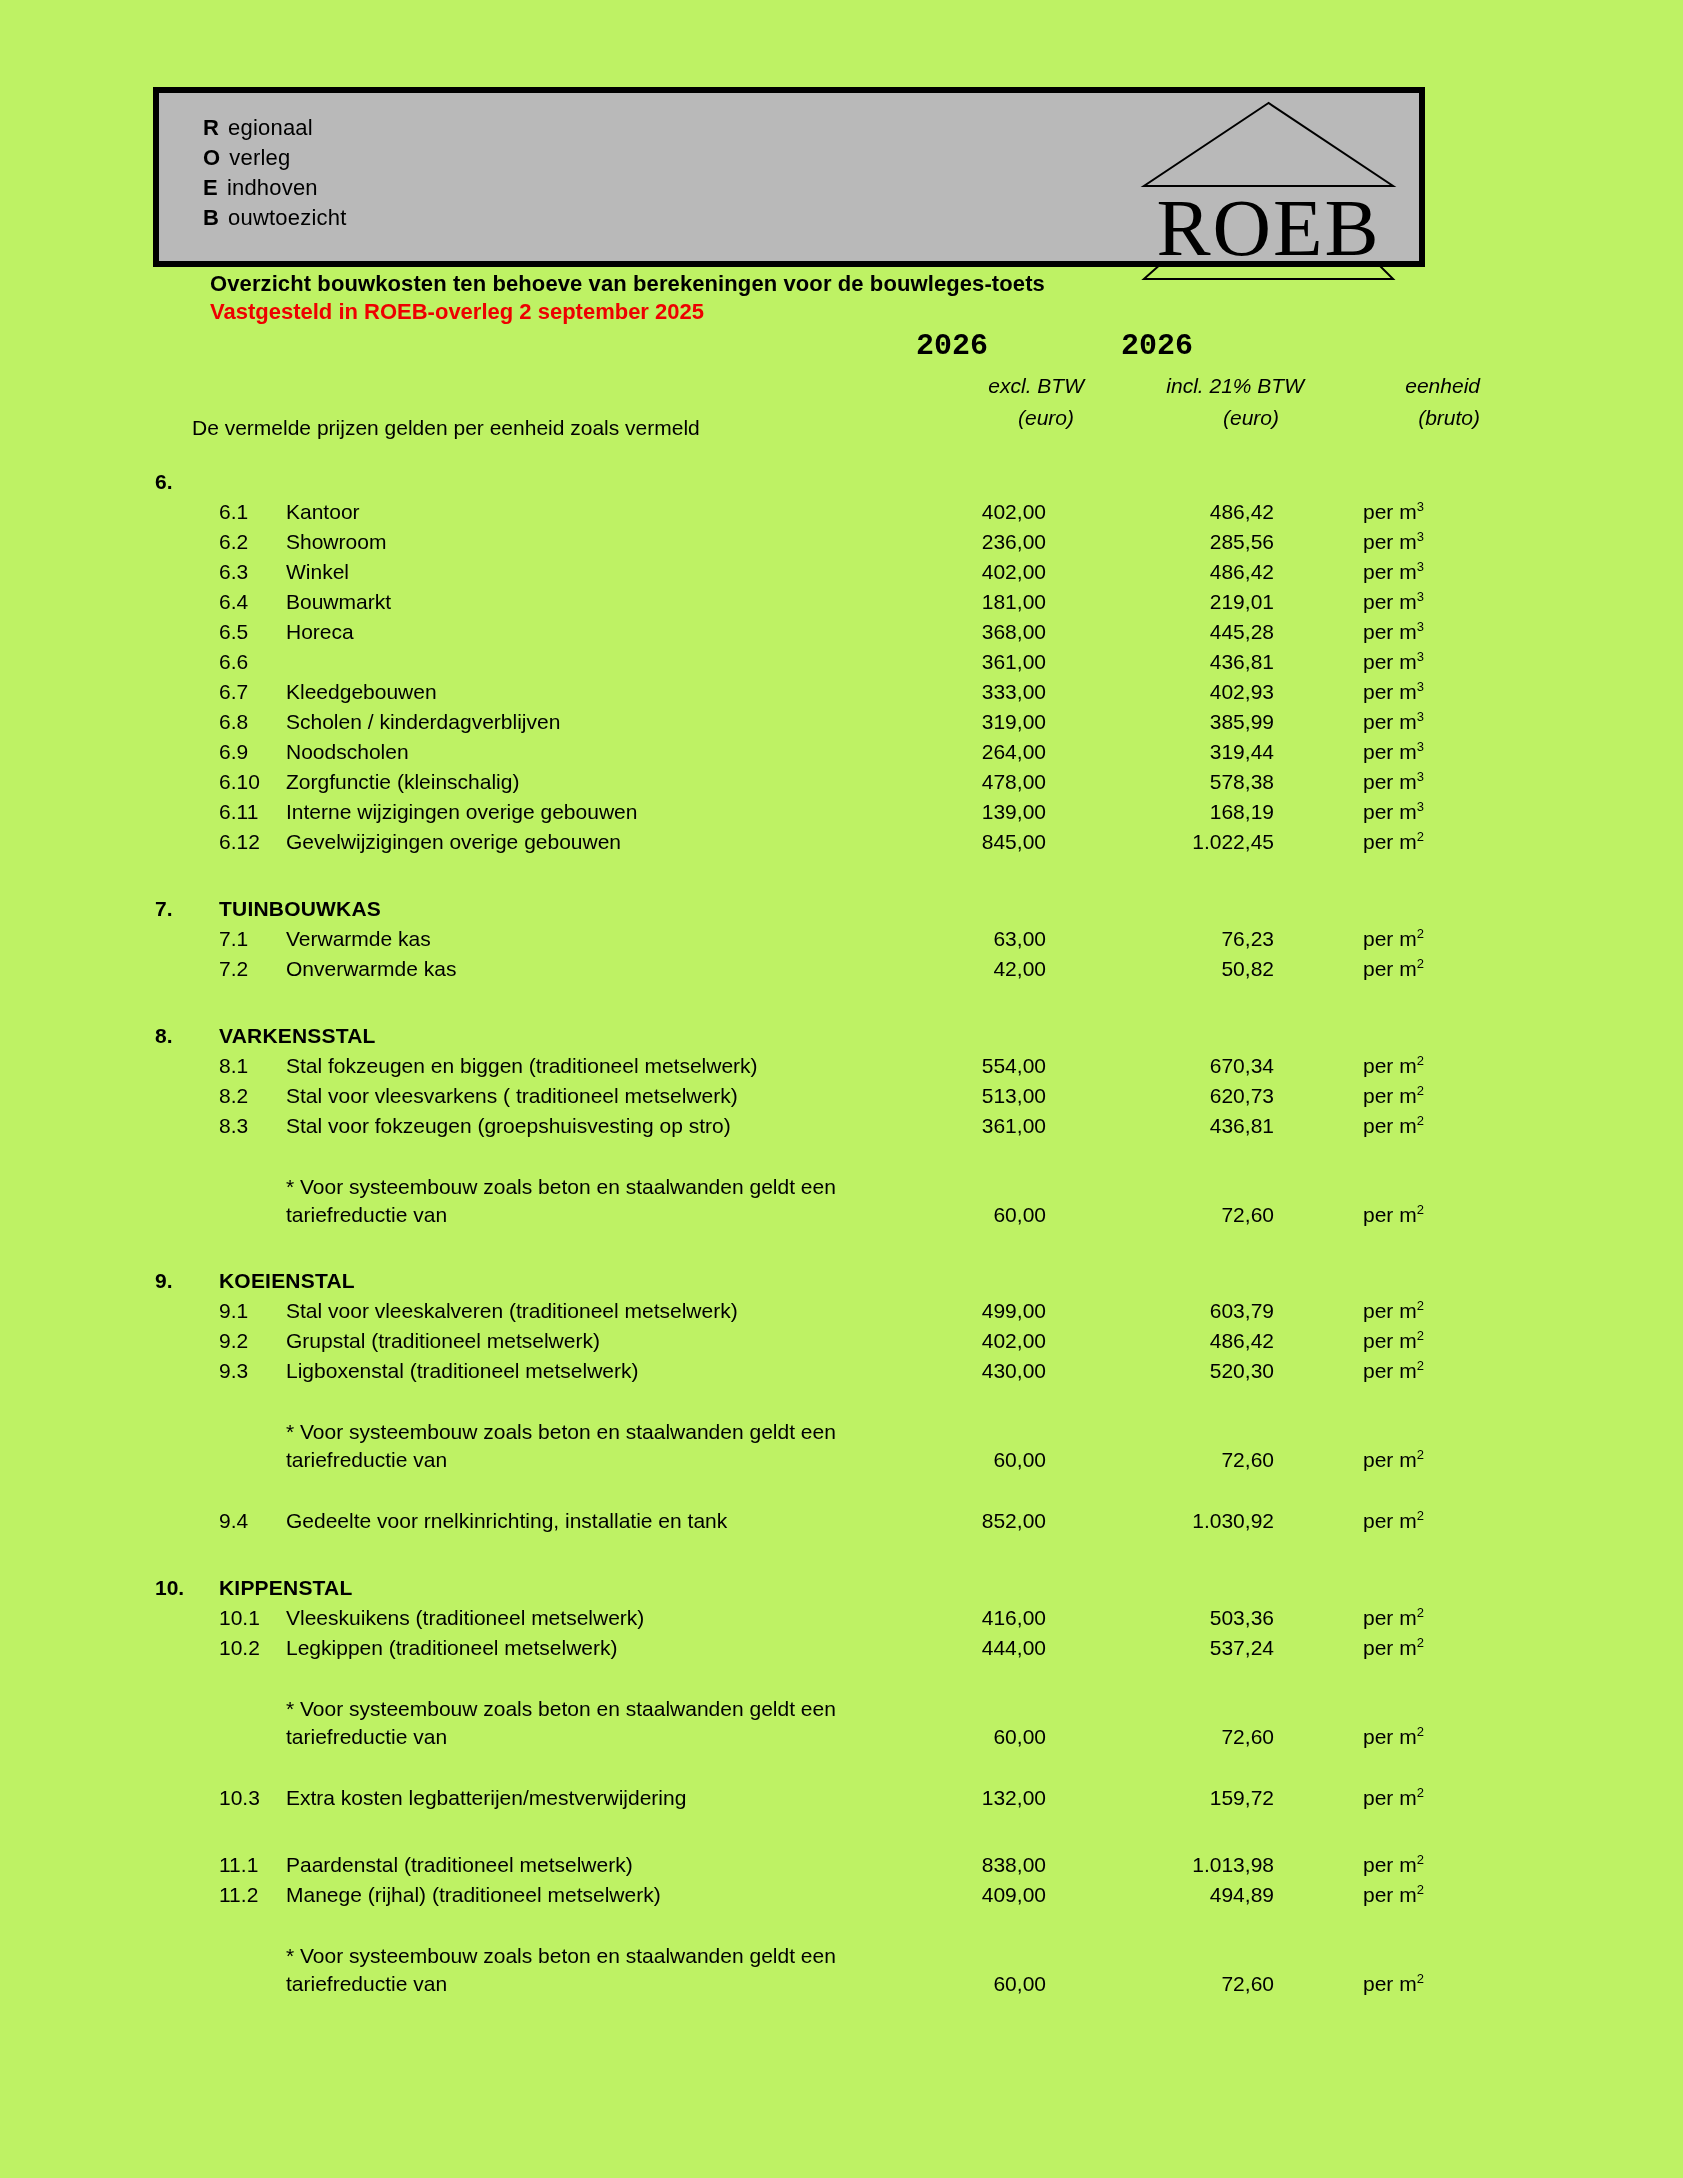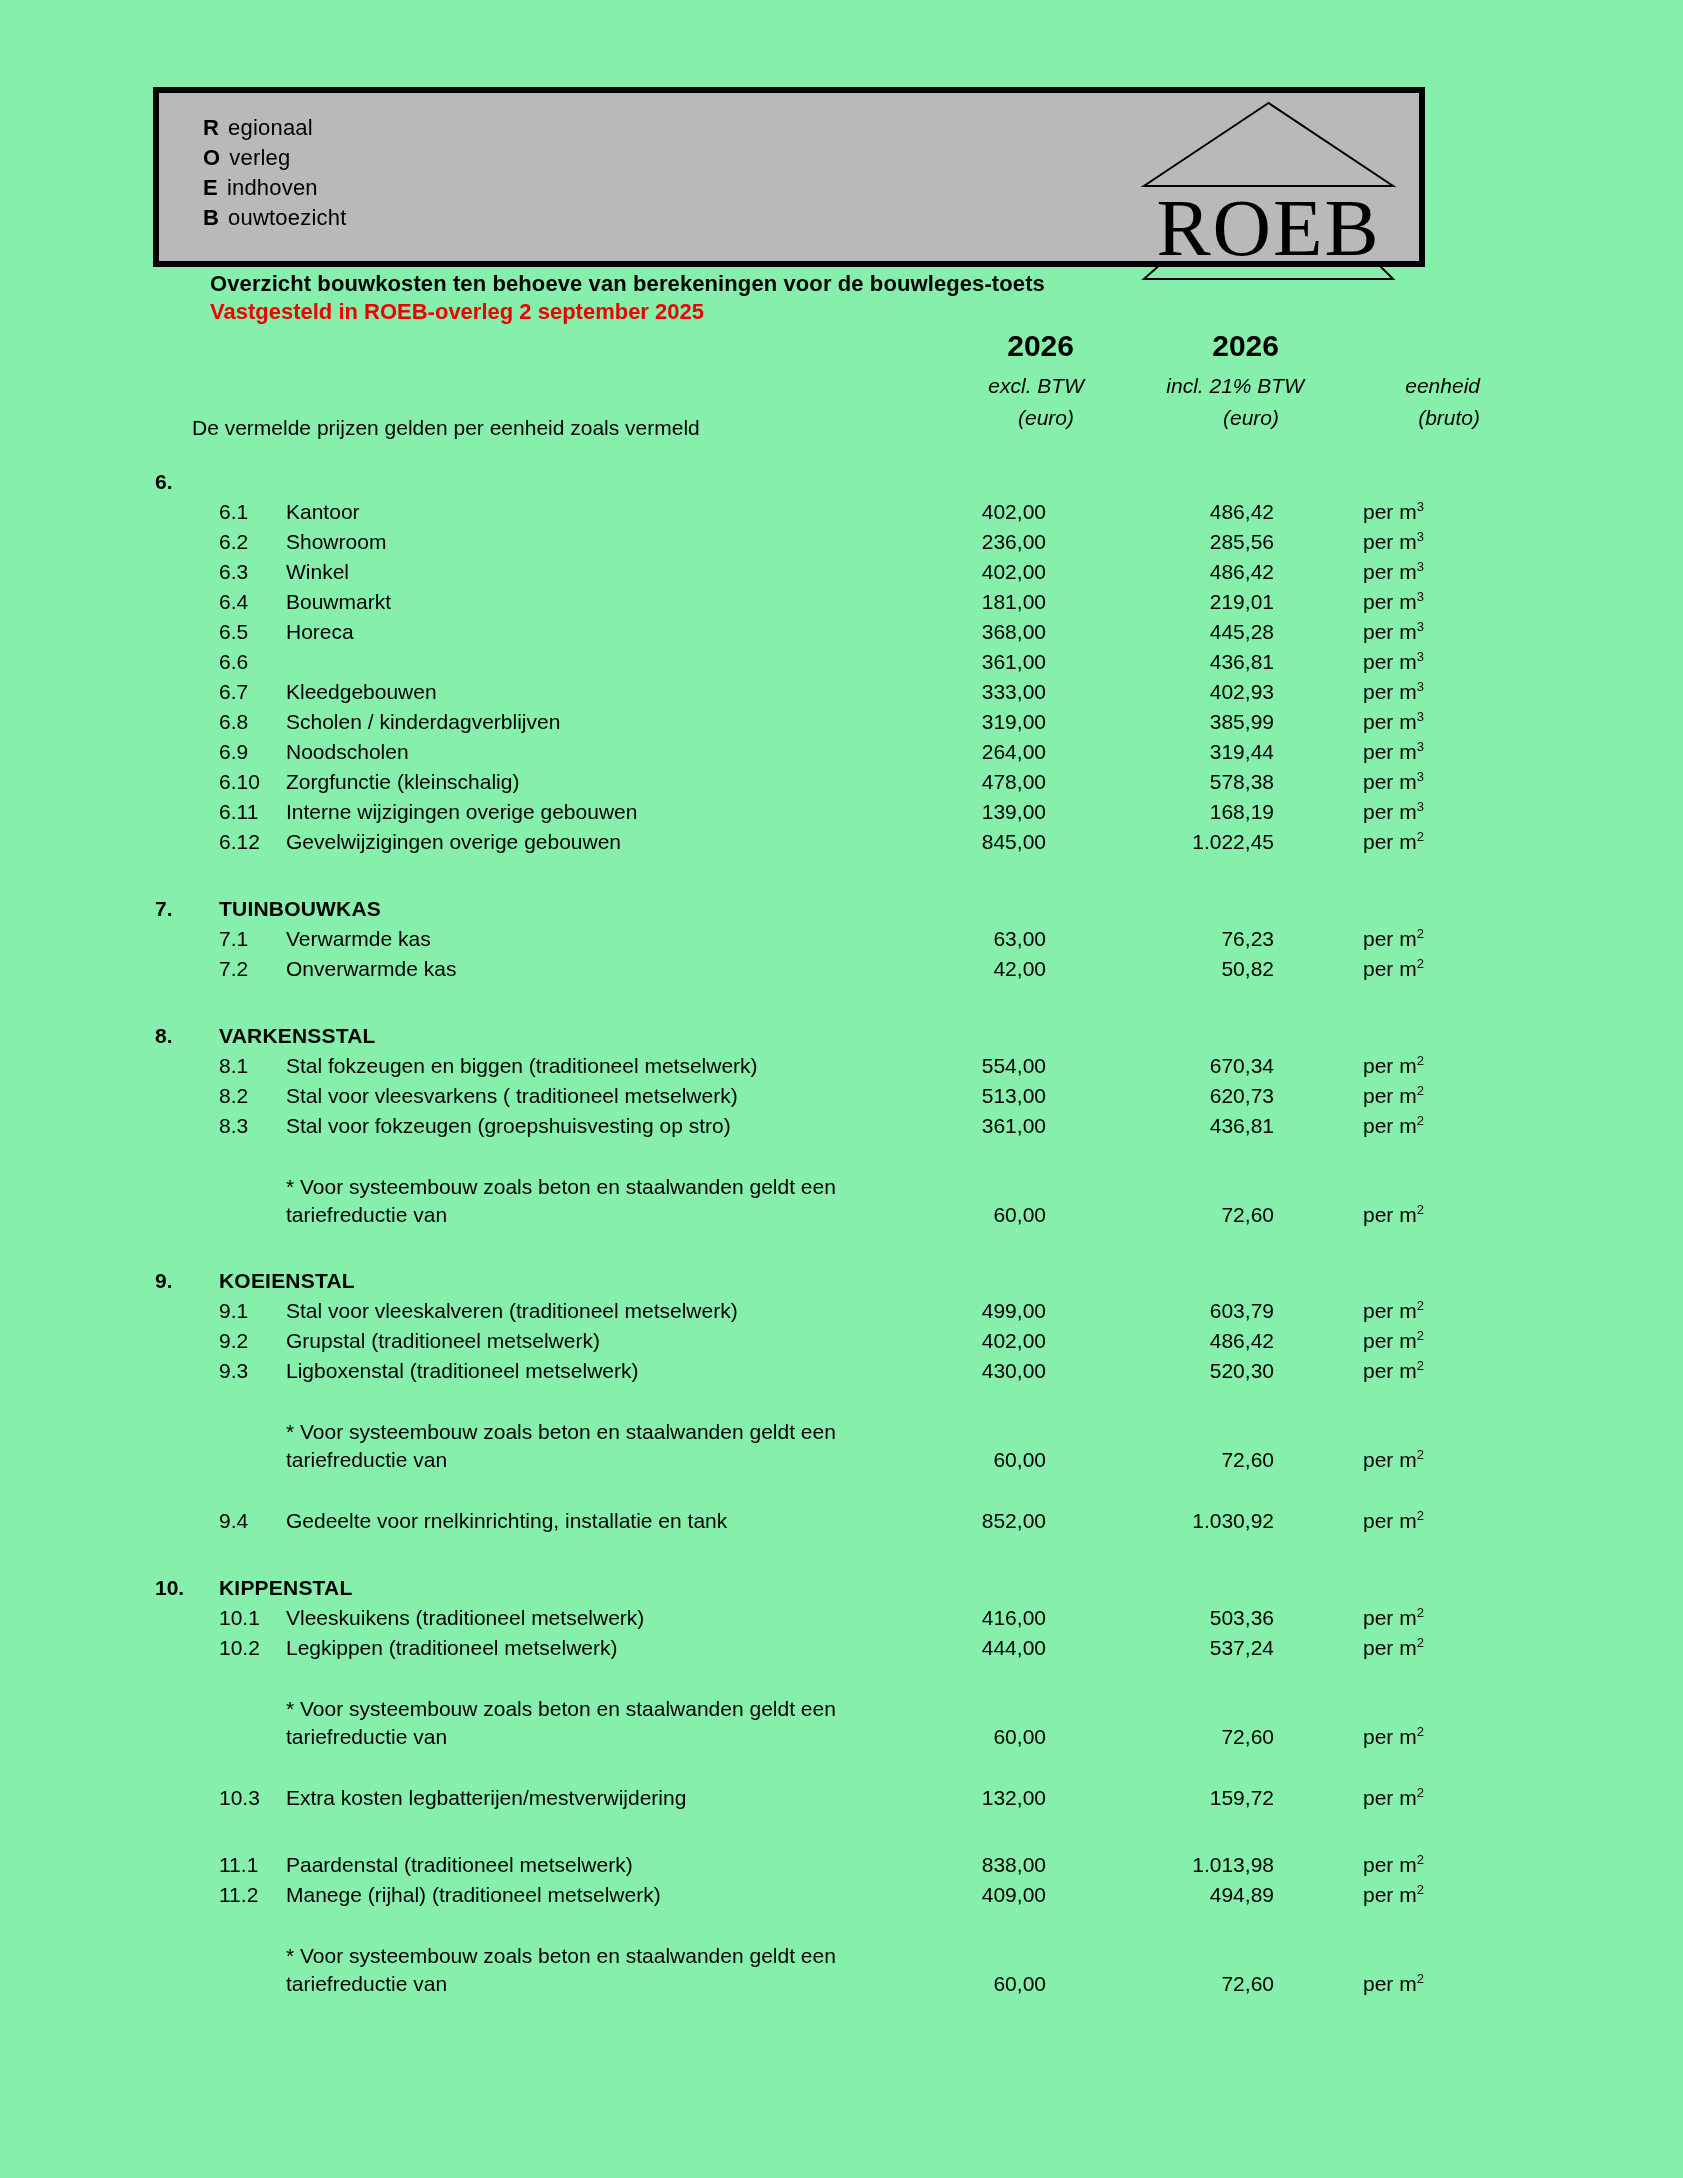--- a/index.html
+++ b/index.html
@@ -1,20 +1,20 @@
 <!DOCTYPE html>
 <html><head>
 <meta charset="utf-8">
 <style>
   html,body{margin:0;padding:0;background:#888;}
   .page{
     position:relative;
     width:1683px;
     height:2178px;
-    background:#86efac;
+    background:#bef264;
     font-family:"Liberation Sans","DejaVu Sans",sans-serif;
     color:#000;
     overflow:hidden;
   }
   
   .logo-box{
     position:absolute;
     left:153px; top:87px;
     width:1260px; height:168px;
     background:#b9b9b9;
@@ -36,21 +36,21 @@
   }
   .doc-subtitle{
     position:absolute; left:210px; top:299px;
     font-size:22px; font-weight:bold; color:#ee0000;
   }
   .intro{
     position:absolute; left:192px; top:376px;
     font-size:21px; margin-top:40px;
   }
   .col-head{position:absolute; text-align:right; font-size:21px; font-style:italic;}
-  .col-year{position:absolute; text-align:right; font-size:30px; font-weight:bold; font-style:normal;}
+  .col-year{position:absolute; text-align:left; font-size:30px; font-weight:bold; font-style:normal;font-family:Liberation Mono, monospace;}
   .y1{left:916px; top:329px; width:158px;}
   .y2{left:1121px; top:329px; width:158px;}
   .l1{left:906px; top:374px; width:178px;}
   .l2{left:1096px; top:374px; width:208px;}
   .l3{left:1302px; top:374px; width:178px;}
   .e1{left:916px; top:406px; width:158px;}
   .e2{left:1121px; top:406px; width:158px;}
   .e3{left:1302px; top:406px; width:178px;}
   
   .price-table{position:absolute; left:0; top:467px; width:1683px;}

